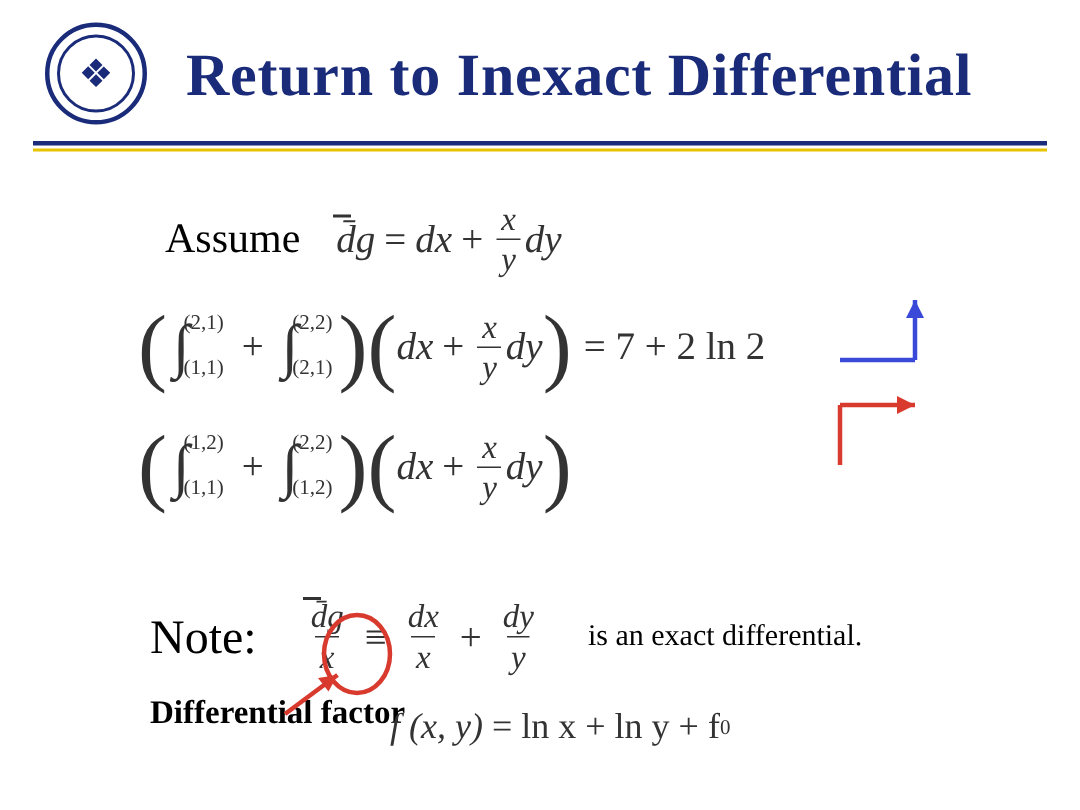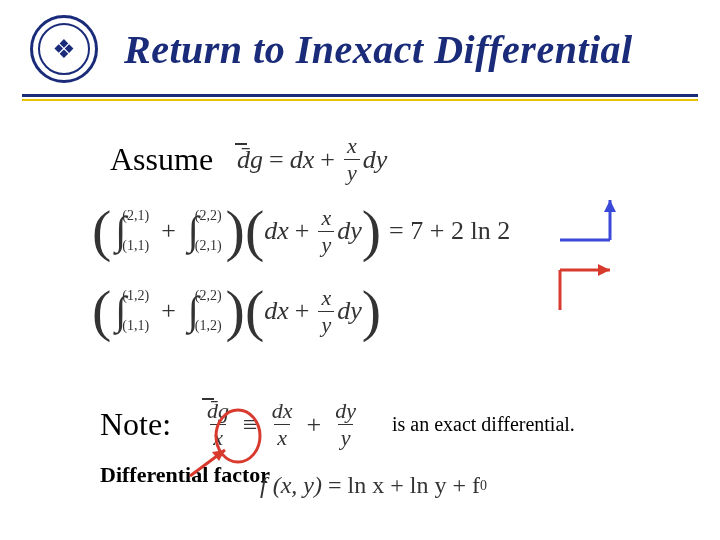--- a/index.html
+++ b/index.html
@@ -44,21 +44,20 @@
     font-size: 26px;
     color: #1a2b7a;
   }
   .title {
     font-size: 40px;
     font-weight: bold;
     color: #1a2b7a;
     margin-left: 26px;
     letter-spacing: 0.5px;
     font-family: "Times New Roman", serif;
-    font-style: italic;
   }
   .rules {
     height: 6px;
     margin: 6px 22px 0 22px;
     position: relative;
   }
   .rules .bar1 {
     position: absolute; top: 0; left: 0; right: 0; height: 3px; background: #1a2b7a;
   }
   .rules .bar2 {
@@ -72,21 +71,21 @@
   }
   .assume-row {
     position: absolute;
     top: 15px;
     left: 110px;
     display: flex;
     align-items: center;
     gap: 24px;
   }
   .label {
-    font-size: 32px;
+    font-size: 28px;
     color: #000;
     font-family: "Times New Roman", serif;
   }
   .math {
     font-family: "Times New Roman", serif;
     font-style: italic;
     font-size: 26px;
     color: #333;
     display: inline-flex;
     align-items: center;

